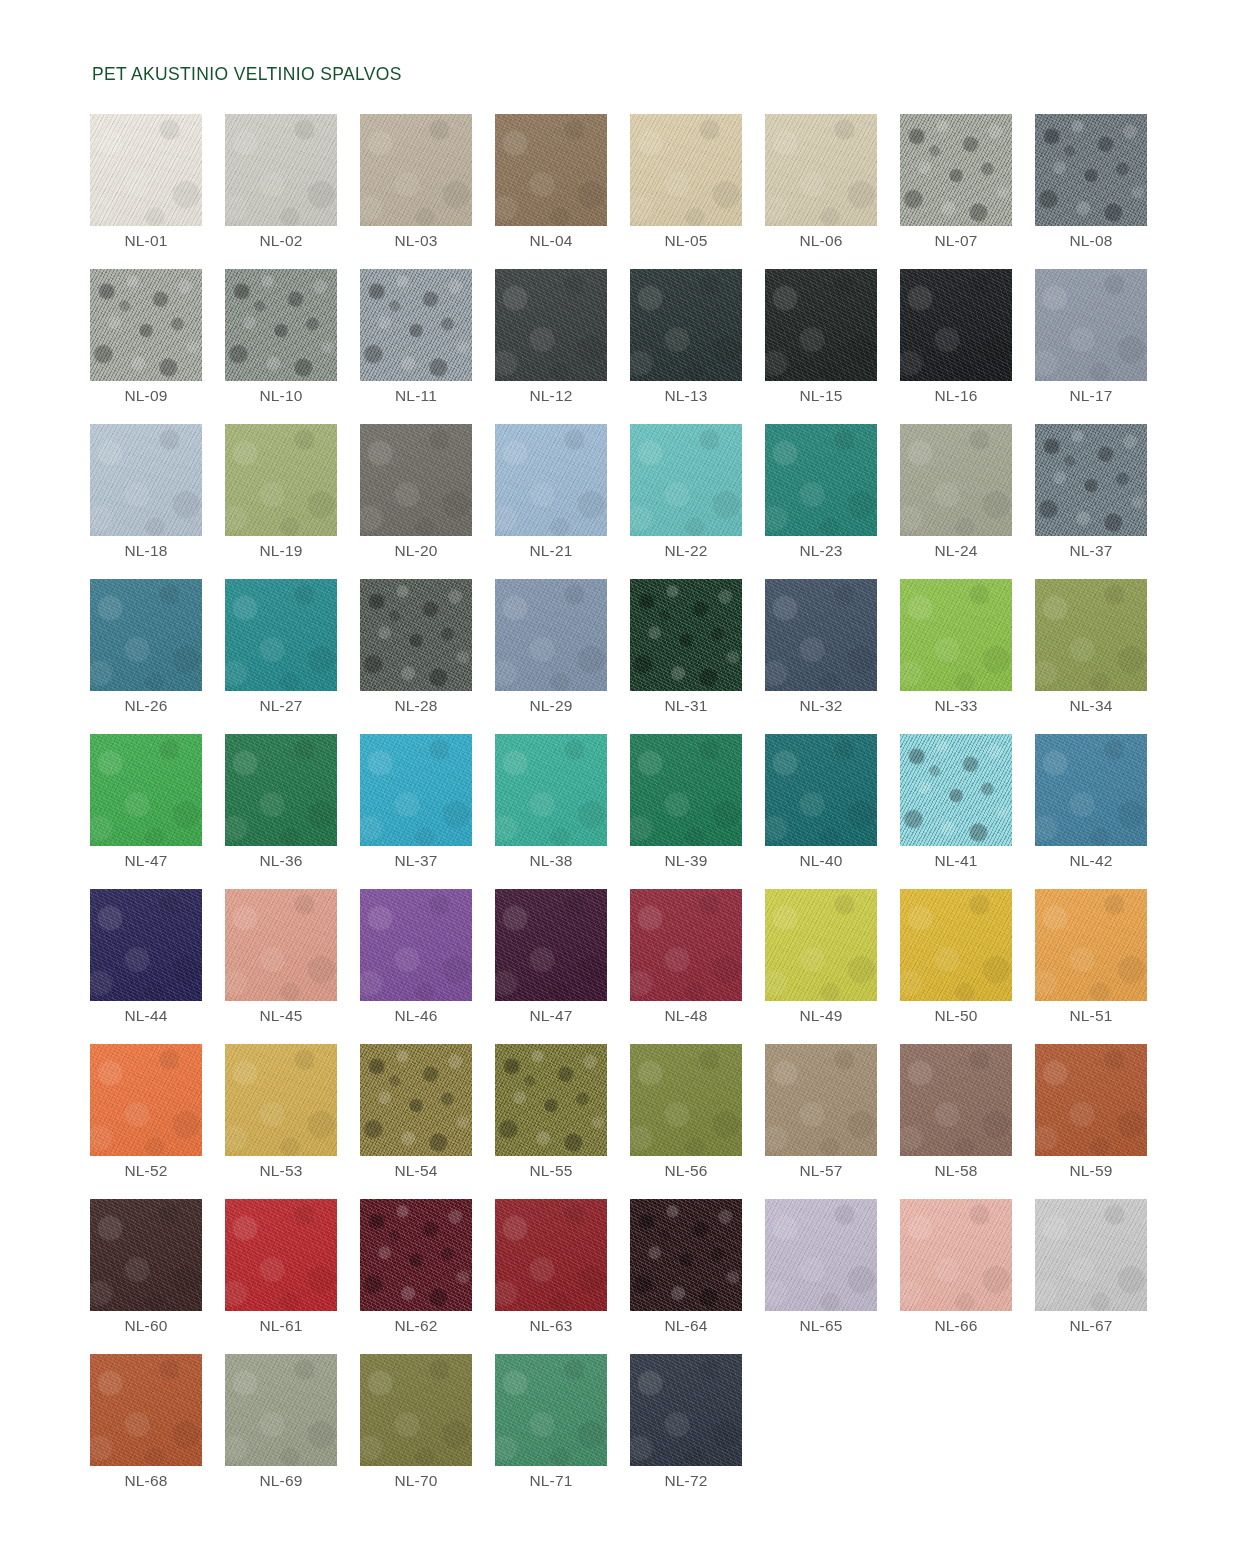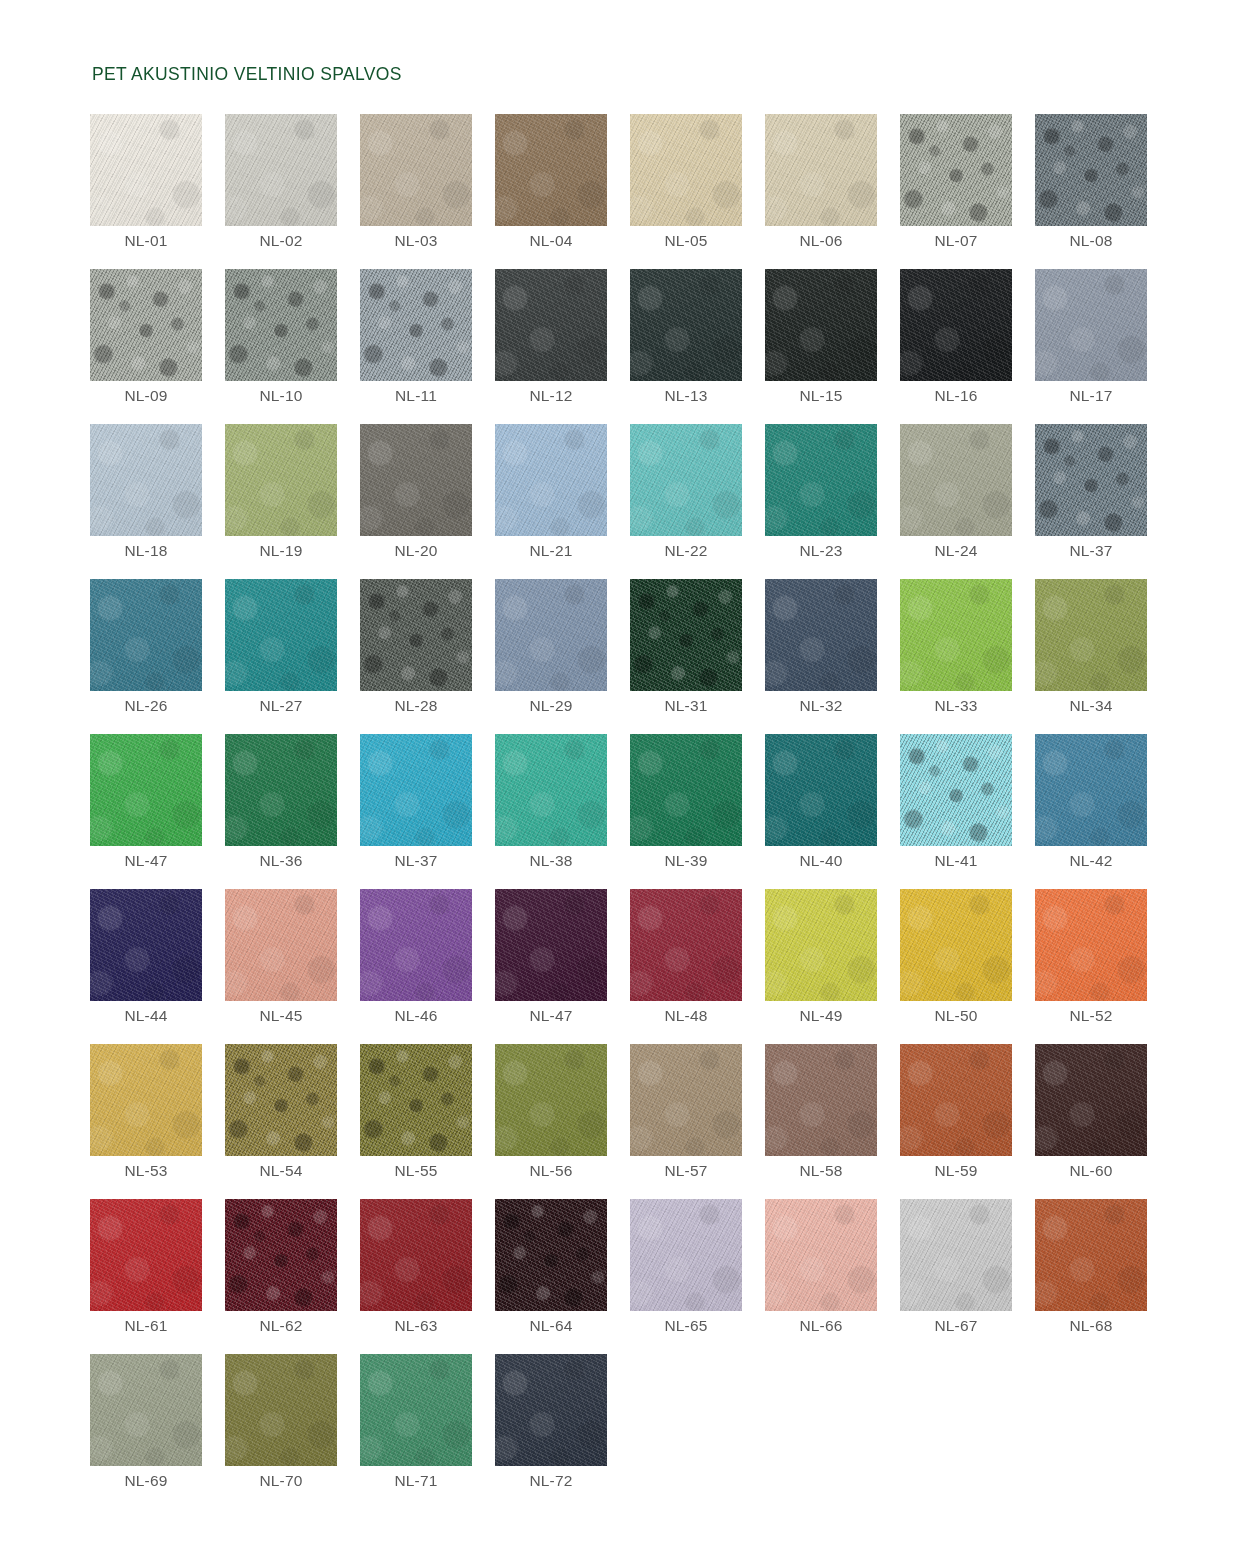--- a/index.html
+++ b/index.html
@@ -309,20 +309,24 @@
       </div>
       <div class="swatch-cell">
         <div class="swatch-chip" style="background-color: rgb(205, 207, 69); --fiber-rot: 107deg; filter: saturate(1.004);"></div>
         <div class="swatch-label">NL-49</div>
       </div>
       <div class="swatch-cell">
         <div class="swatch-chip" style="background-color: rgb(224, 185, 48); --fiber-rot: 144deg; filter: saturate(1.012);"></div>
         <div class="swatch-label">NL-50</div>
       </div>
       <div class="swatch-cell">
+        <div class="swatch-chip" style="background-color: rgb(237, 163, 69); --fiber-rot: 41deg; filter: saturate(0.98);"></div>
+        <div class="swatch-label">NL-51</div>
+      </div>
+      <div class="swatch-cell">
         <div class="swatch-chip" style="background-color: rgb(240, 114, 58); --fiber-rot: 78deg; filter: saturate(0.988);"></div>
         <div class="swatch-label">NL-52</div>
       </div>
       <div class="swatch-cell">
         <div class="swatch-chip" style="background-color: rgb(212, 176, 79); --fiber-rot: 115deg; filter: saturate(0.996);"></div>
         <div class="swatch-label">NL-53</div>
       </div>
       <div class="swatch-cell">
         <div class="swatch-chip mottled" style="background-color: rgb(142, 129, 64); --fiber-rot: 12deg; filter: saturate(1.004);"></div>
         <div class="swatch-label">NL-54</div>

